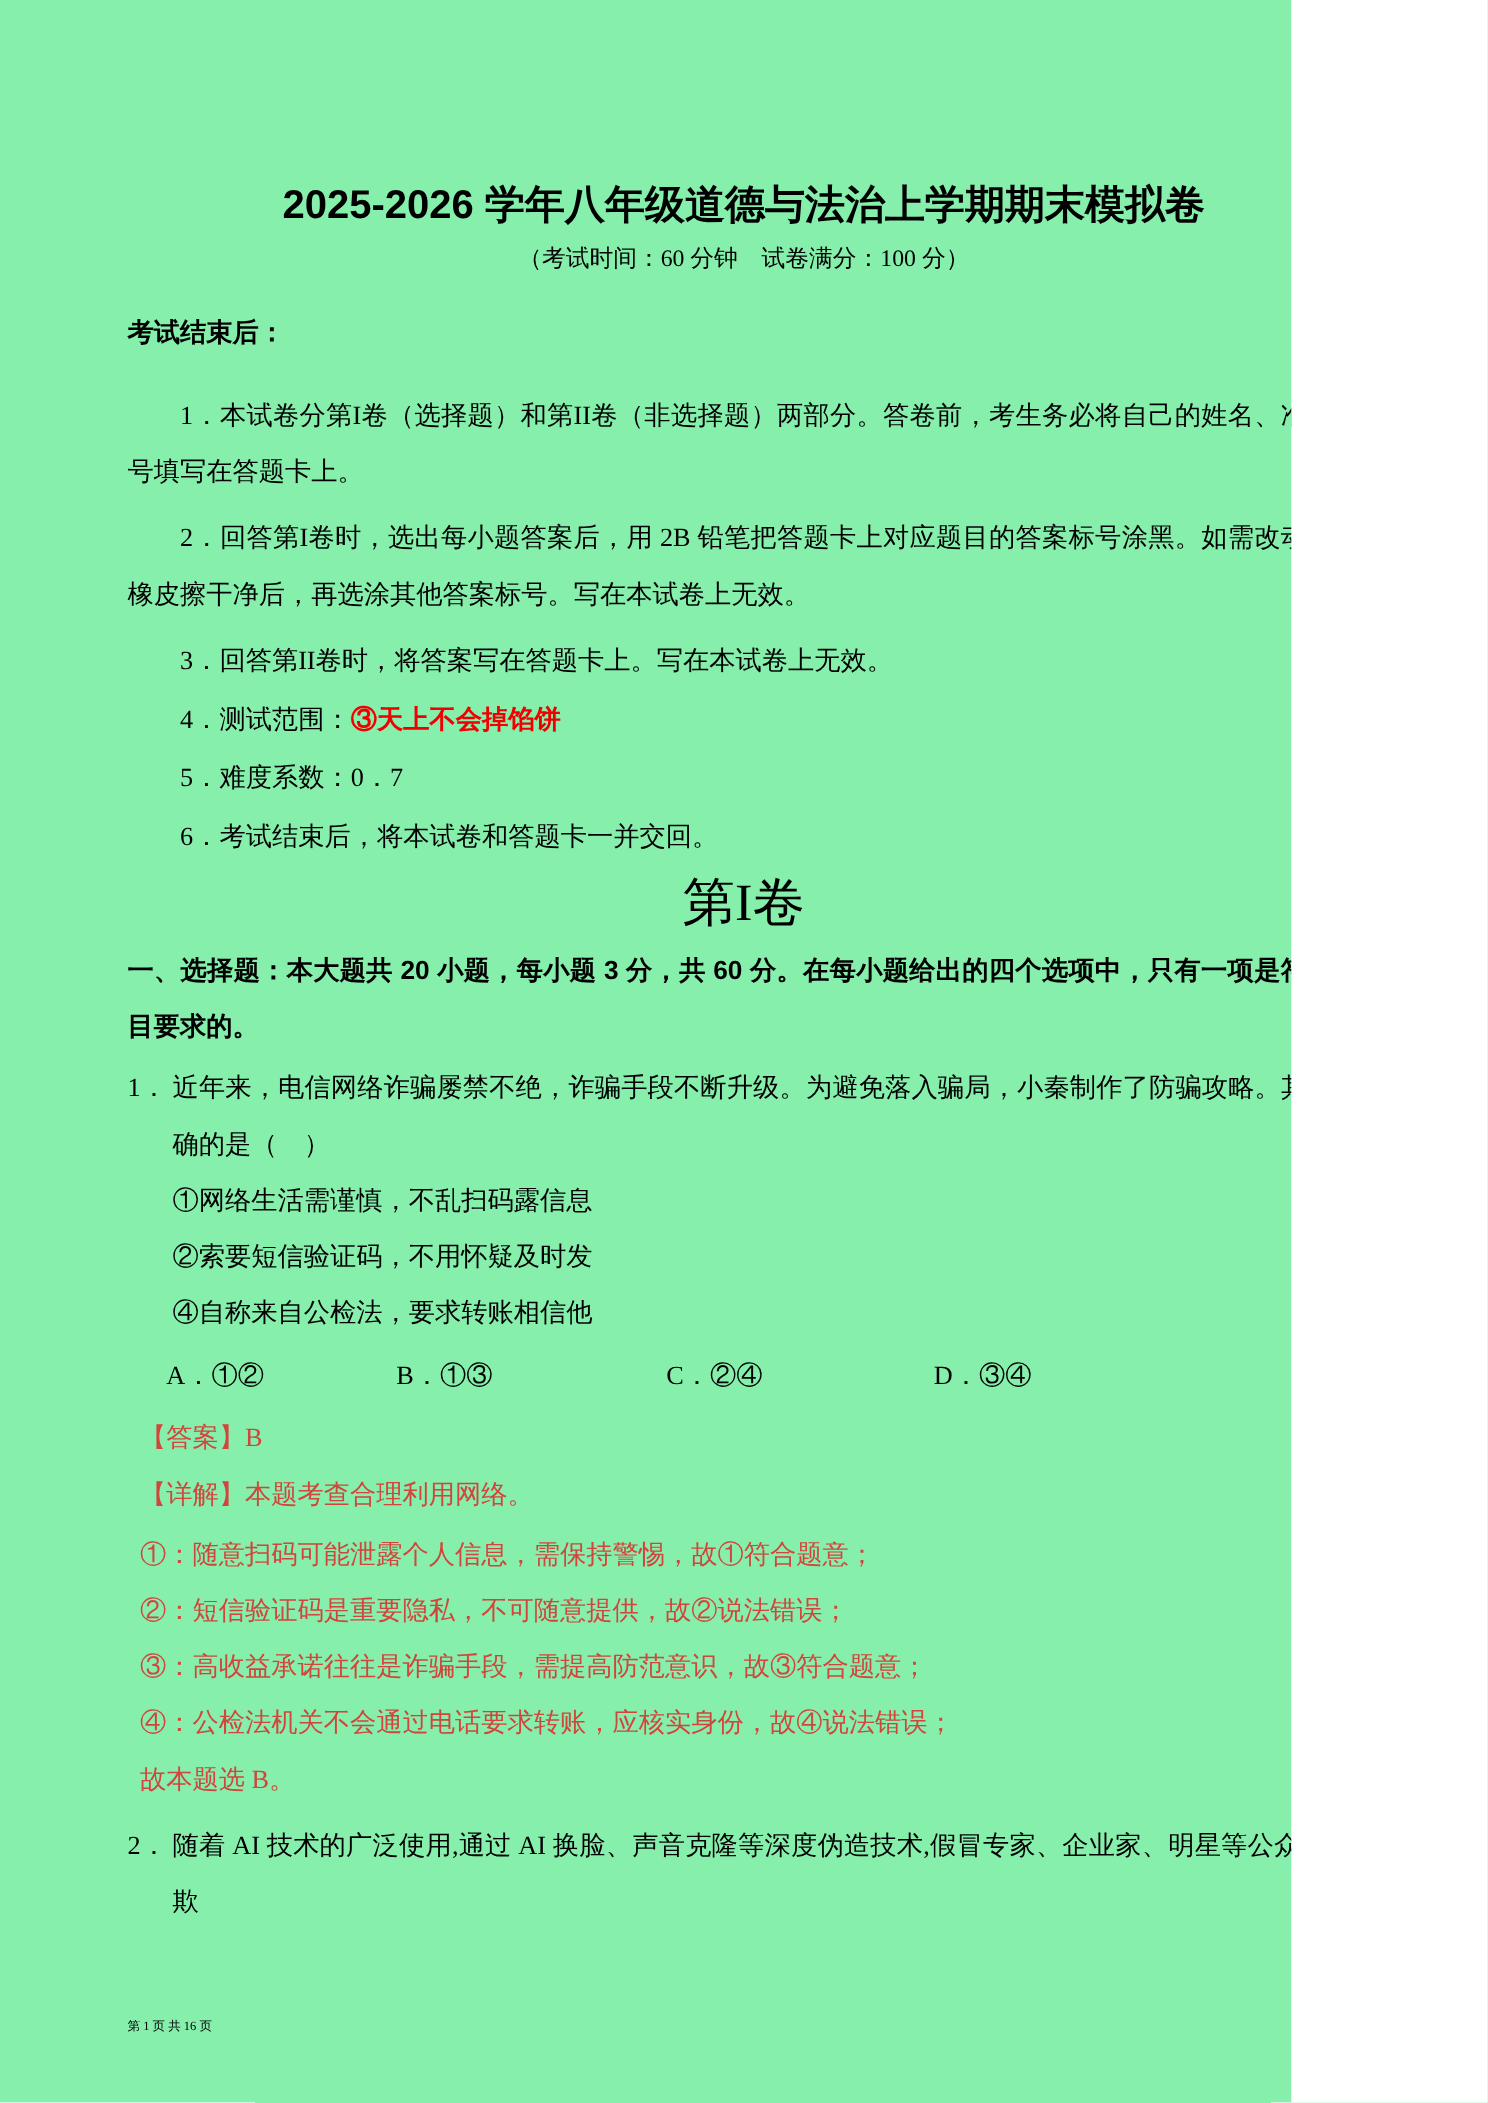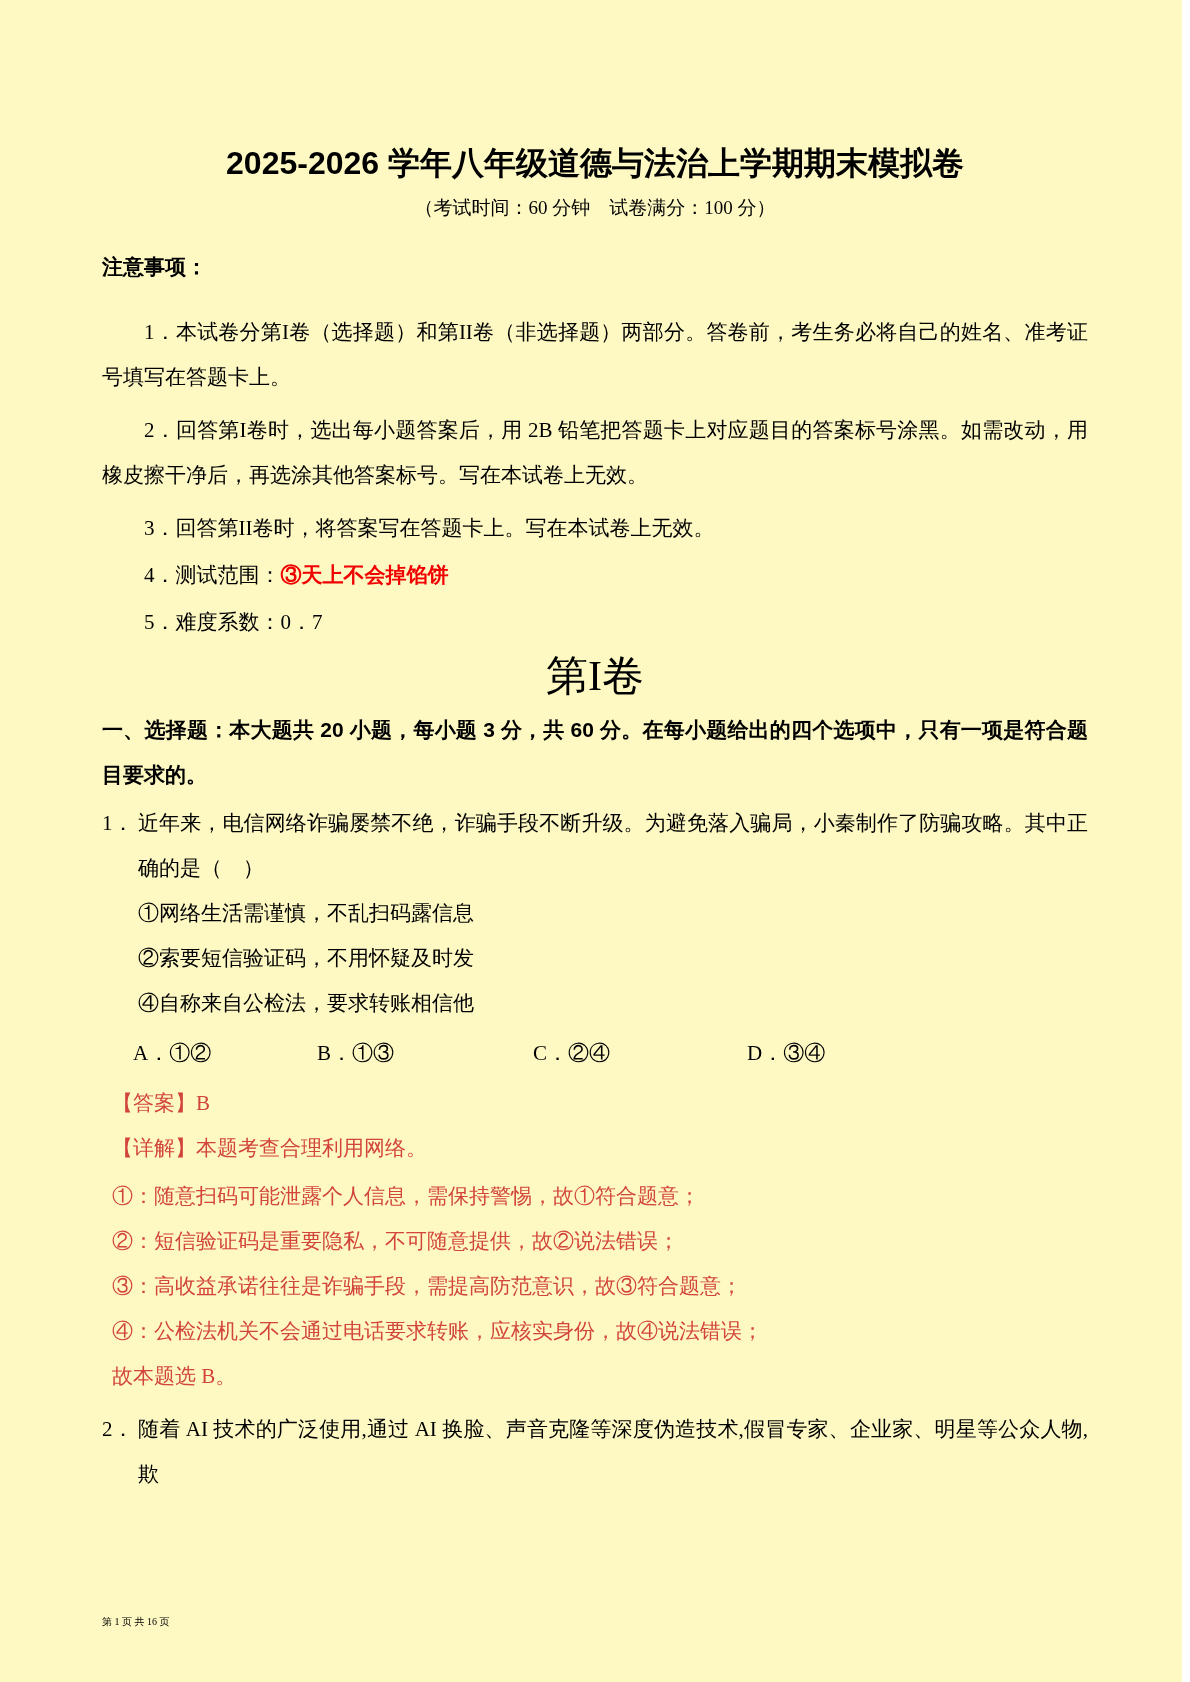--- a/index.html
+++ b/index.html
@@ -1,20 +1,20 @@
 <!DOCTYPE html>
 <html lang="zh"><head>
 <meta charset="utf-8">
 <style>
   html, body { margin: 0; padding: 0; background: #ffffff; }
   .page {
     position: relative;
-    width: 1182px;
+    width: 1033px;
     height: 1682px;
-    background: #fef9c3;
+    background: #86efac;
     color: #000000;
     font-family: "Liberation Serif", serif;
     overflow: hidden;
   }
   .content {
     position: absolute;
     left: 102px;
     top: 0;
     width: 986px;
   }
@@ -84,26 +84,27 @@
 </style>
 </head>
 <body>
 
 <div class="page">
   <div class="content">
 
     <h1 class="title">2025-2026 学年八年级道德与法治上学期期末模拟卷</h1>
     <div class="subtitle">（考试时间：60 分钟　试卷满分：100 分）</div>
 
-    <div class="notice-label">注意事项：</div>
+    <div class="notice-label">考试结束后：</div>
     <p class="body indent mt20">1．本试卷分第I卷（选择题）和第II卷（非选择题）两部分。答卷前，考生务必将自己的姓名、准考证号填写在答题卡上。</p>
     <p class="body indent mt8">2．回答第I卷时，选出每小题答案后，用 2B 铅笔把答题卡上对应题目的答案标号涂黑。如需改动，用橡皮擦干净后，再选涂其他答案标号。写在本试卷上无效。</p>
     <p class="body indent mt8">3．回答第II卷时，将答案写在答题卡上。写在本试卷上无效。</p>
     <p class="body indent mt2"><span>4．测试范围：</span><span class="scope">③天上不会掉馅饼</span></p>
     <p class="body indent mt2">5．难度系数：0．7</p>
+    <p class="body indent mt2">6．考试结束后，将本试卷和答题卡一并交回。</p>
 
     <h2 class="volume">第I卷</h2>
 
     <p class="body bold">一、选择题：本大题共 20 小题，每小题 3 分，共 60 分。在每小题给出的四个选项中，只有一项是符合题目要求的。</p>
 
     <p class="body hang mt4"><span class="qnum">1．</span><span>近年来，电信网络诈骗屡禁不绝，诈骗手段不断升级。为避免落入骗局，小秦制作了防骗攻略。其中正确的是（　）</span></p>
 
     <p class="body pad">①网络生活需谨慎，不乱扫码露信息</p>
     <p class="body pad">②索要短信验证码，不用怀疑及时发</p>
     <p class="body pad">④自称来自公检法，要求转账相信他</p>

